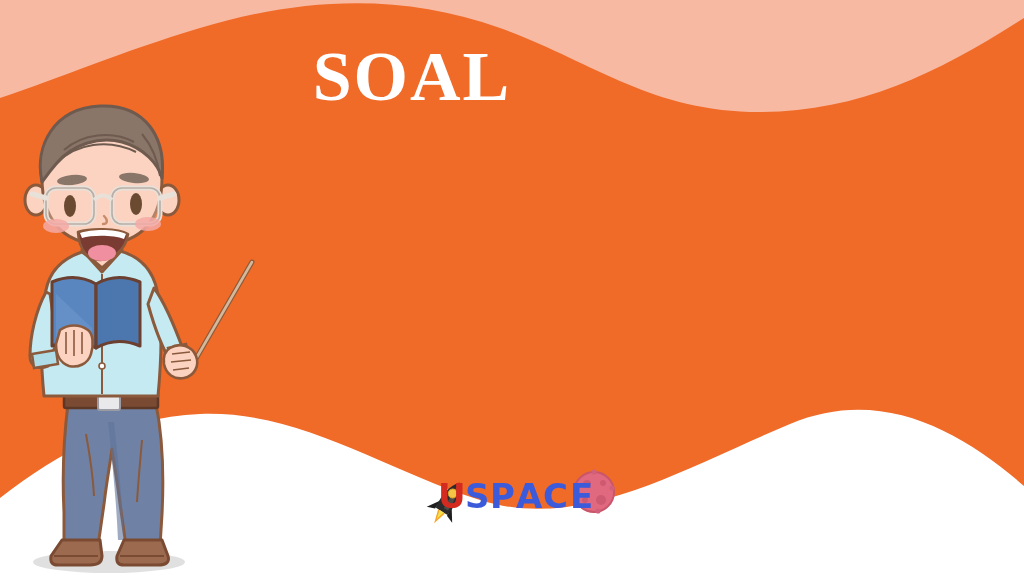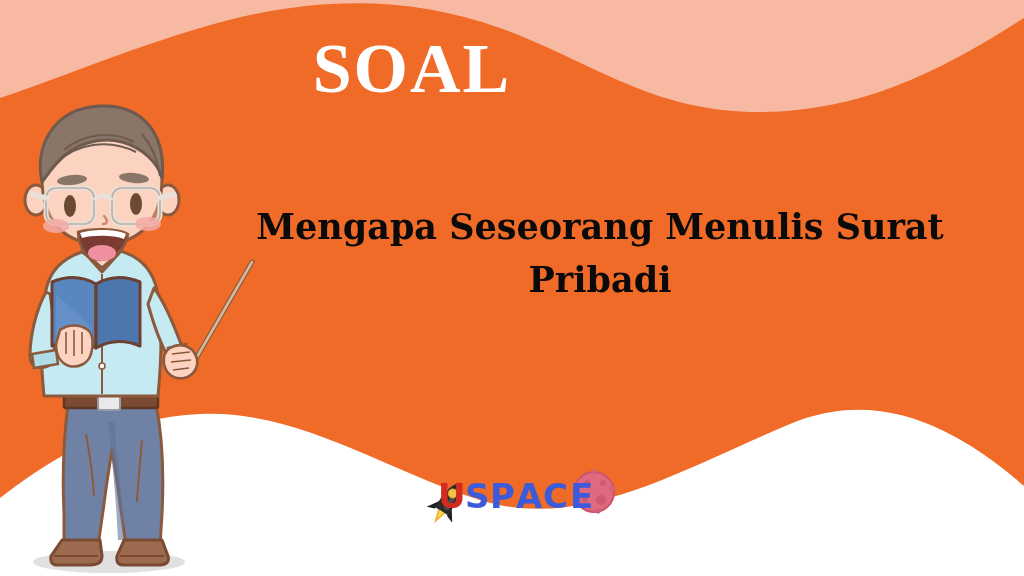--- a/index.html
+++ b/index.html
@@ -18,21 +18,21 @@
   .layer {
     position: absolute;
     top: 0;
     left: 0;
     width: 1024px;
     height: 576px;
   }
   #title-soal {
     position: absolute;
     left: 0;
-    top: 32px;
+    top: 40px;
     width: 824px;
     text-align: center;
     font-family: "Liberation Serif", "DejaVu Serif", serif;
     font-weight: 700;
     font-size: 70px;
     line-height: 1.05;
     color: #ffffff;
     letter-spacing: 2px;
     z-index: 6;
   }
@@ -189,24 +189,20 @@
       <ellipse cx="154" cy="120" rx="13" ry="7" fill="#F4A9A5" opacity="0.85"></ellipse>
 
       <path fill="#7A3B33" stroke="#8B5A3C" stroke-width="2.6" stroke-linejoin="round" d="M84,128 C96,124 124,124 134,130 C132,146 118,156 106,156 C94,156 85,146 84,128 Z"></path>
       <path fill="#FFFFFF" d="M86,129 C98,125 122,125 132,130 L130,135 C120,131 98,131 88,134 Z"></path>
       <ellipse cx="108" cy="149" rx="14" ry="8" fill="#F08FA0"></ellipse>
     </g>
   </svg>
 
   <div id="title-soal">SOAL</div>
 
-  <div id="question-text">
-    <span style="display: block;">Mengapa Seseorang Menulis Surat</span>
-    <span style="display: block;">Pribadi</span>
-  </div>
 
   <div id="logo">
     <svg id="logo-text" viewBox="0 0 196 66">
 
       <g transform="translate(22,12) rotate(32)">
         <path d="M16,0 C23,8 25,20 23,34 L9,34 C7,20 9,8 16,0 Z" fill="#2B2B2B"></path>
         <path d="M16,2 C20,9 22,19 21,30 L16,30 Z" fill="#4A4A4A"></path>
         <circle cx="16" cy="13" r="4.4" fill="#F6C445" stroke="#E0A92E" stroke-width="1"></circle>
         <path d="M9,26 L1,38 L9,35 Z" fill="#1F1F1F"></path>
         <path d="M23,26 L31,38 L23,35 Z" fill="#1F1F1F"></path>

